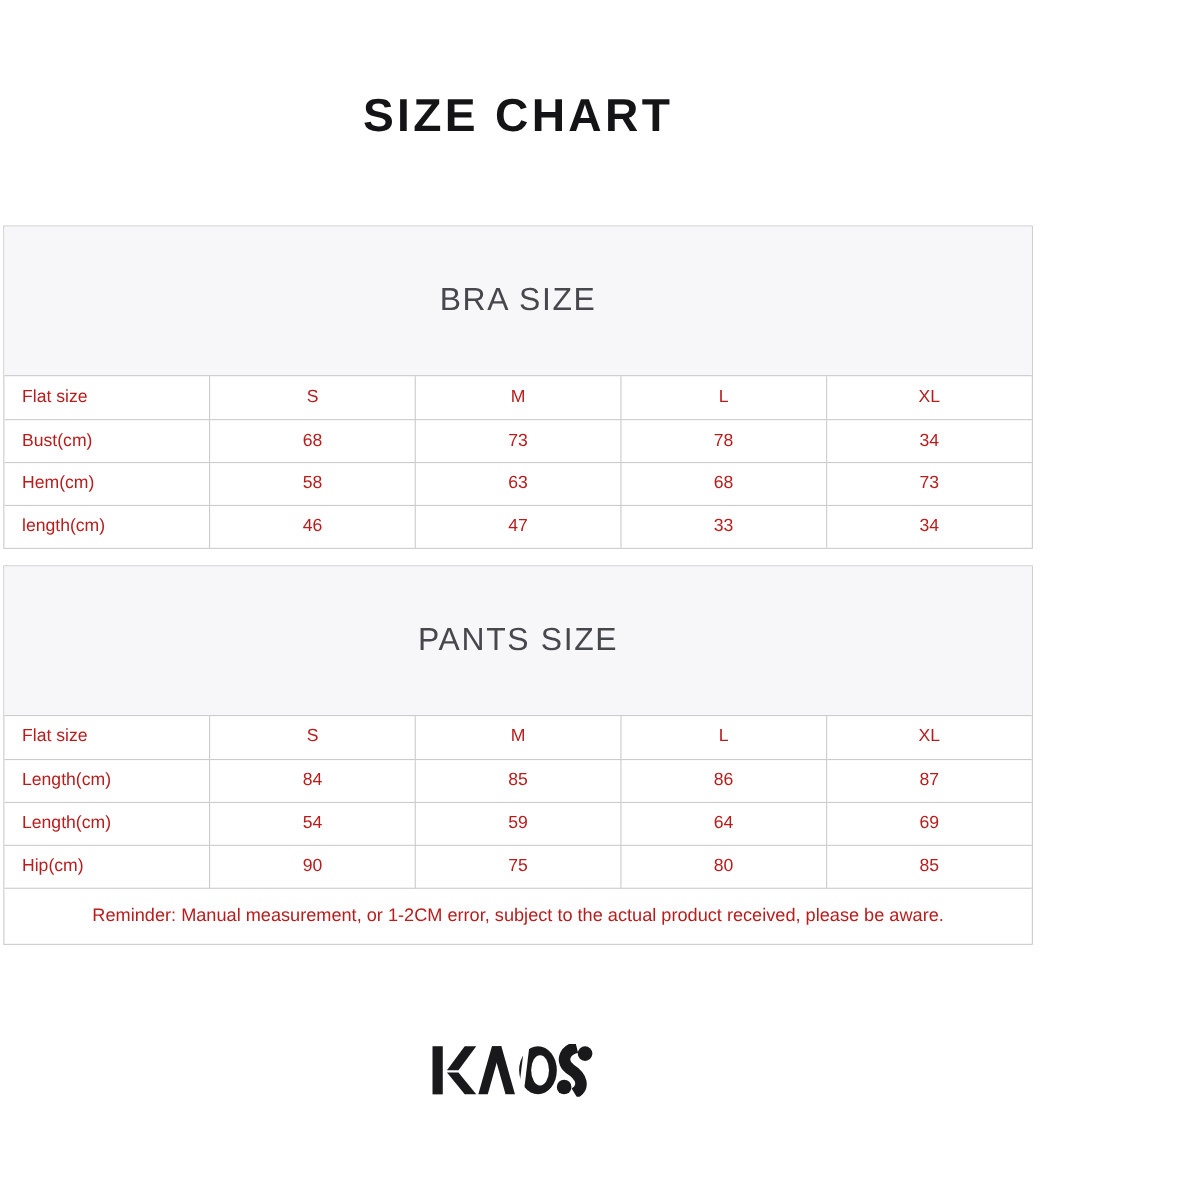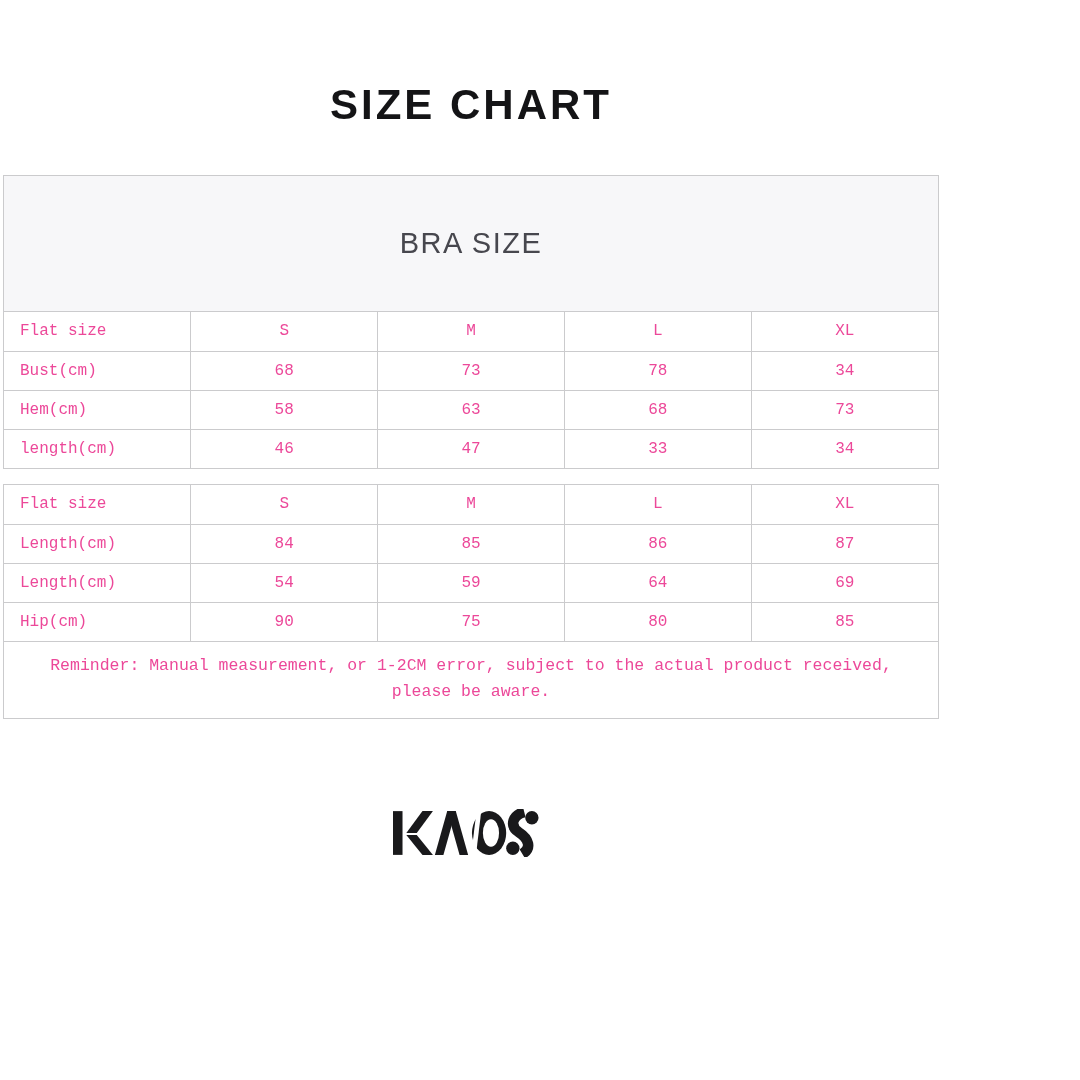--- a/index.html
+++ b/index.html
@@ -26,21 +26,21 @@
     font-weight: bold;
     letter-spacing: 3px;
     color: #141416;
   }
   .card {
     width: 936px;
     margin: 0 auto;
     border: 1px solid #cbcbcd;
     background: #ffffff;
   }
-  .card-bra { margin-top: 49px; }
+  .card-bra { margin-top: 79px; }
   .card-pants { margin-top: 15px; }
   .band {
     height: 136px;
     background: #f7f7f9;
     border-bottom: 1px solid #cbcbcd;
     display: flex;
     align-items: center;
     justify-content: center;
     font-size: 29px;
     letter-spacing: 1.5px;
@@ -51,23 +51,22 @@
     width: 100%;
     border-collapse: collapse;
     table-layout: fixed;
   }
   th, td {
     border: 1px solid #cbcbcd;
     height: 39px;
     font-size: 16px;
     font-weight: 400;
     text-align: center;
-    color: #ec4899;
+    color: #b91c1c;
     padding: 0;
-    font-family: Liberation Mono, monospace;
   }
   th { border-top: none; }
   th:first-child, td:first-child {
     text-align: left;
     padding-left: 16px;
     width: 20%;
   }
   th:first-child, td:first-child { border-left: none; }
   th:last-child, td:last-child { border-right: none; }
   tr:last-child td { border-bottom: none; }
@@ -130,20 +129,21 @@
           <td>46</td>
           <td>47</td>
           <td>33</td>
           <td>34</td>
         </tr>
       </tbody>
     </table>
   </section>
 
   <section class="card card-pants">
+    <div class="band">PANTS SIZE</div>
     <table>
       <thead>
         <tr>
           <th>Flat size</th>
           <th>S</th>
           <th>M</th>
           <th>L</th>
           <th>XL</th>
         </tr>
       </thead>

